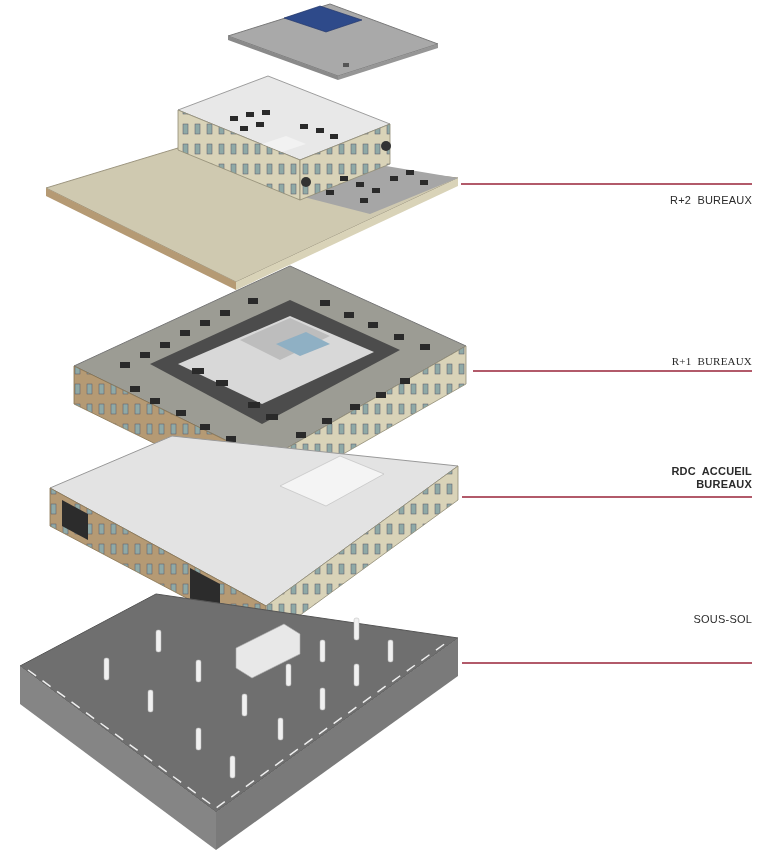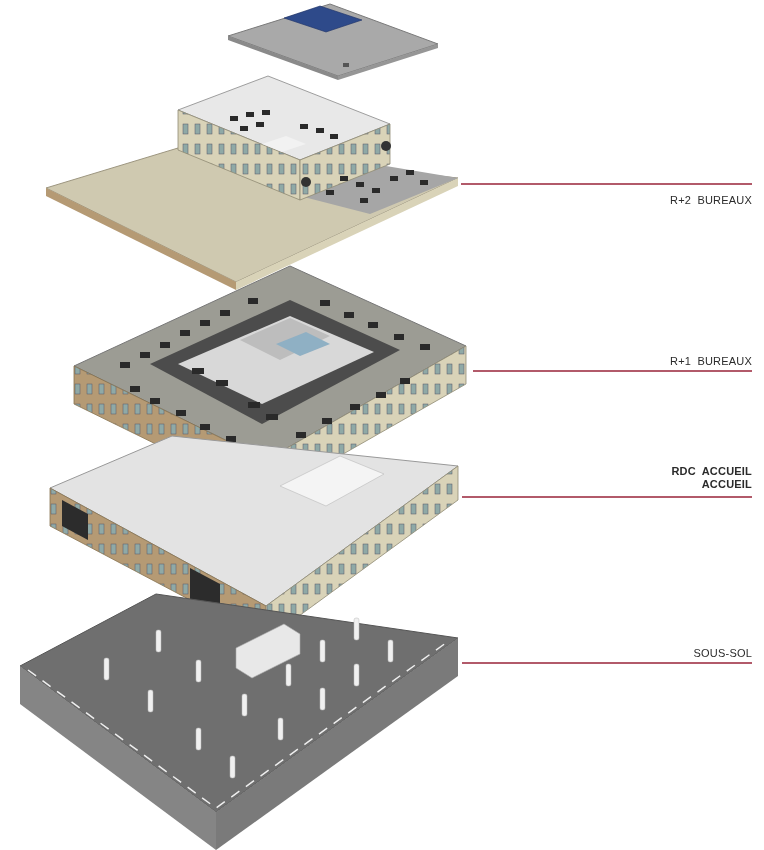--- a/index.html
+++ b/index.html
@@ -139,23 +139,23 @@
       <line x1="461" y1="184" x2="752" y2="184" stroke="#b25a6a" stroke-width="2"></line>
       <line x1="473" y1="371" x2="752" y2="371" stroke="#b25a6a" stroke-width="2"></line>
       <line x1="462" y1="497" x2="752" y2="497" stroke="#b25a6a" stroke-width="2"></line>
       <line x1="462" y1="663" x2="752" y2="663" stroke="#b25a6a" stroke-width="2"></line>
     </g>
   </svg>
 
   <div class="label" style="top:168px;margin-top:26px;">
     <span>R+2  BUREAUX</span>
   </div>
-  <div class="label" style="top:355px;">
+  <div class="label" style="top:355px;font-family:Liberation Serif, serif;">
     <span>R+1  BUREAUX</span>
   </div>
   <div class="label" style="top:465px;font-weight:bold;">
     <div>RDC  ACCUEIL</div>
-    <div>ACCUEIL</div>
+    <div>BUREAUX</div>
   </div>
-  <div class="label" style="top:647px;">
+  <div class="label" style="top:613px;">
     <span>SOUS-SOL</span>
   </div>
 </div>
 
 </body></html>

